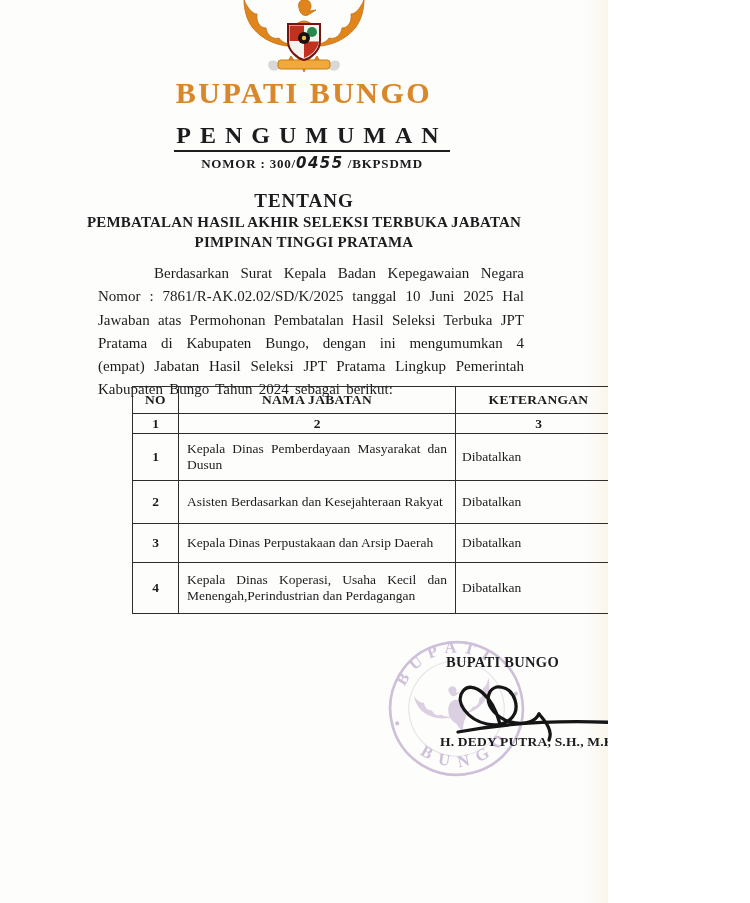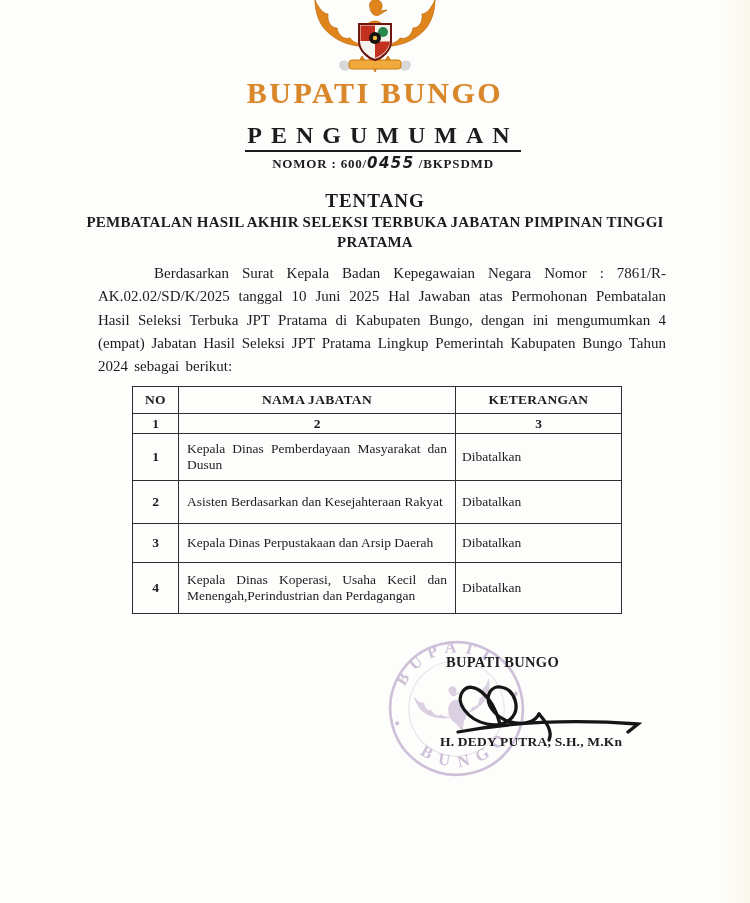--- a/index.html
+++ b/index.html
@@ -1,17 +1,17 @@
 <!DOCTYPE html>
 <html><head>
 <meta charset="utf-8">
 <style>
   html,body{margin:0;padding:0;background:#ffffff;}
   .page{
-    position:relative;width:750px;height:903px;overflow:hidden;
+    position:relative;width:608px;height:903px;overflow:hidden;
     background:linear-gradient(90deg,#fdfdfb 0%,#fdfdfb 96%,#faf6ec 100%);
     font-family:"Liberation Serif",serif;color:#1c1c1e;
   }
   .emblem-wrap{position:absolute;top:-2px;left:0;width:100%;text-align:center;}
   .authority{
     position:absolute;top:76px;left:0;width:100%;text-align:center;
     font-size:30px;font-weight:bold;letter-spacing:2.5px;color:#d9872b;
     text-shadow:0 0 1px rgba(217,135,43,.4);
   }
   .title-block{position:absolute;top:122px;left:8px;width:100%;text-align:center;}
@@ -83,21 +83,21 @@
       </g>
     </svg>
   </div>
 
   <div class="authority">BUPATI BUNGO</div>
 
   <div class="title-block">
     <span class="pengumuman">PENGUMUMAN</span>
     <div class="nomor">
       <span>NOMOR :</span>
-      <span>600/</span><span class="hand">0455</span>
+      <span>300/</span><span class="hand">0455</span>
       <span>/BKPSDMD</span>
     </div>
   </div>
 
   <div class="tentang">TENTANG</div>
 
   <div class="subject">
     <div>PEMBATALAN HASIL AKHIR SELEKSI TERBUKA JABATAN PIMPINAN TINGGI PRATAMA</div>
   </div>
 

